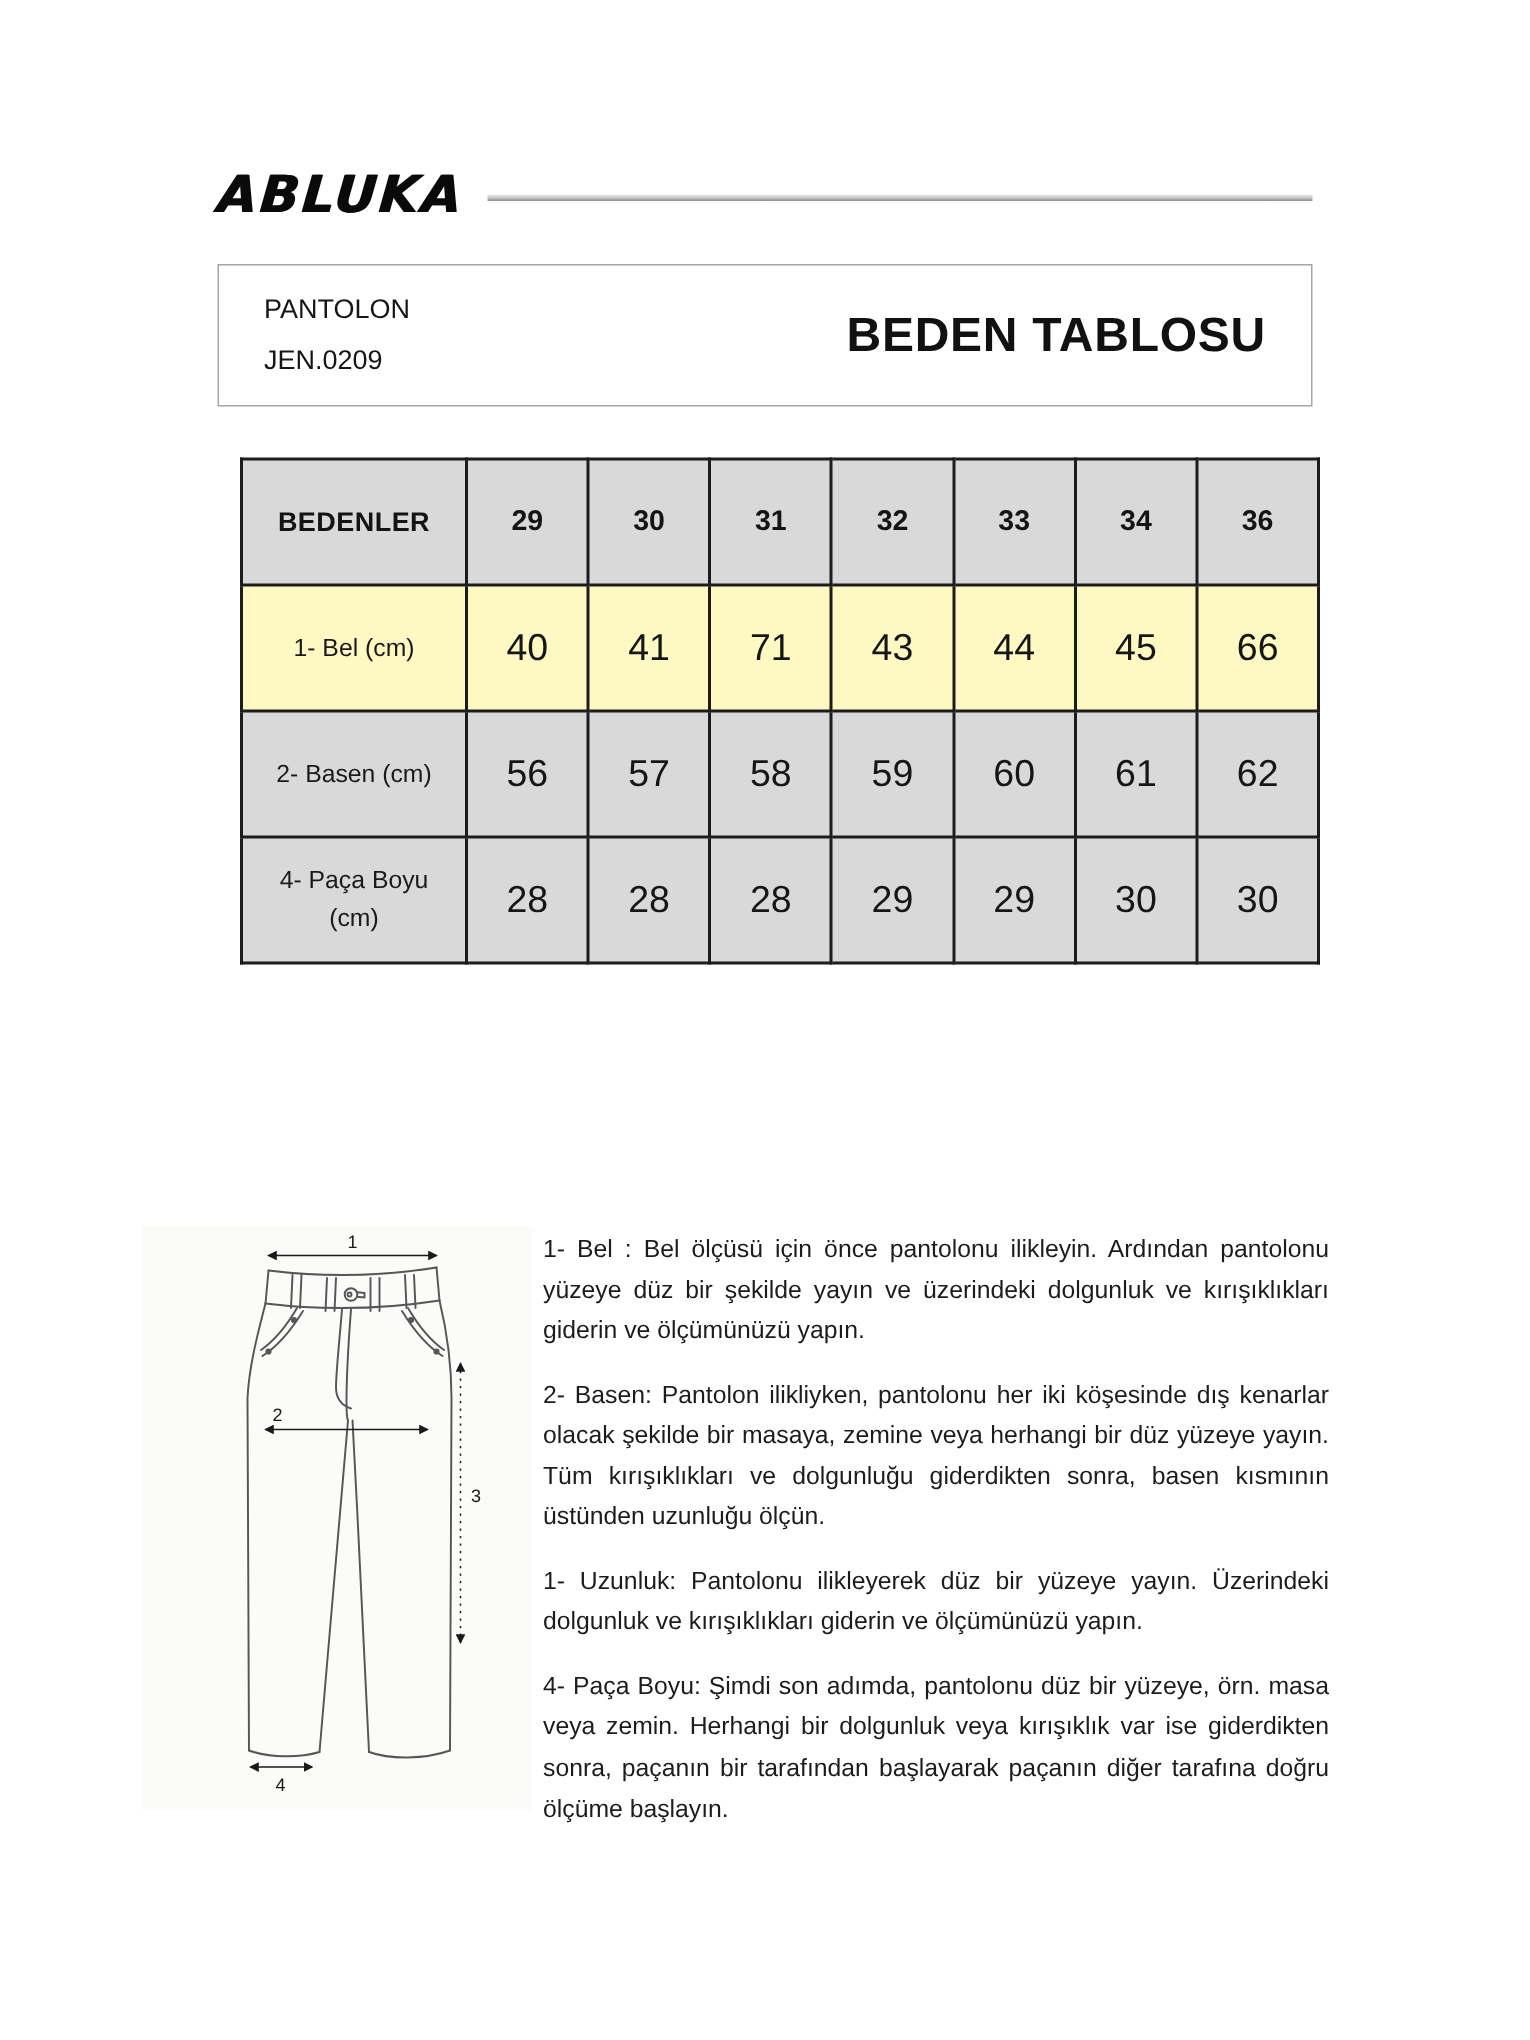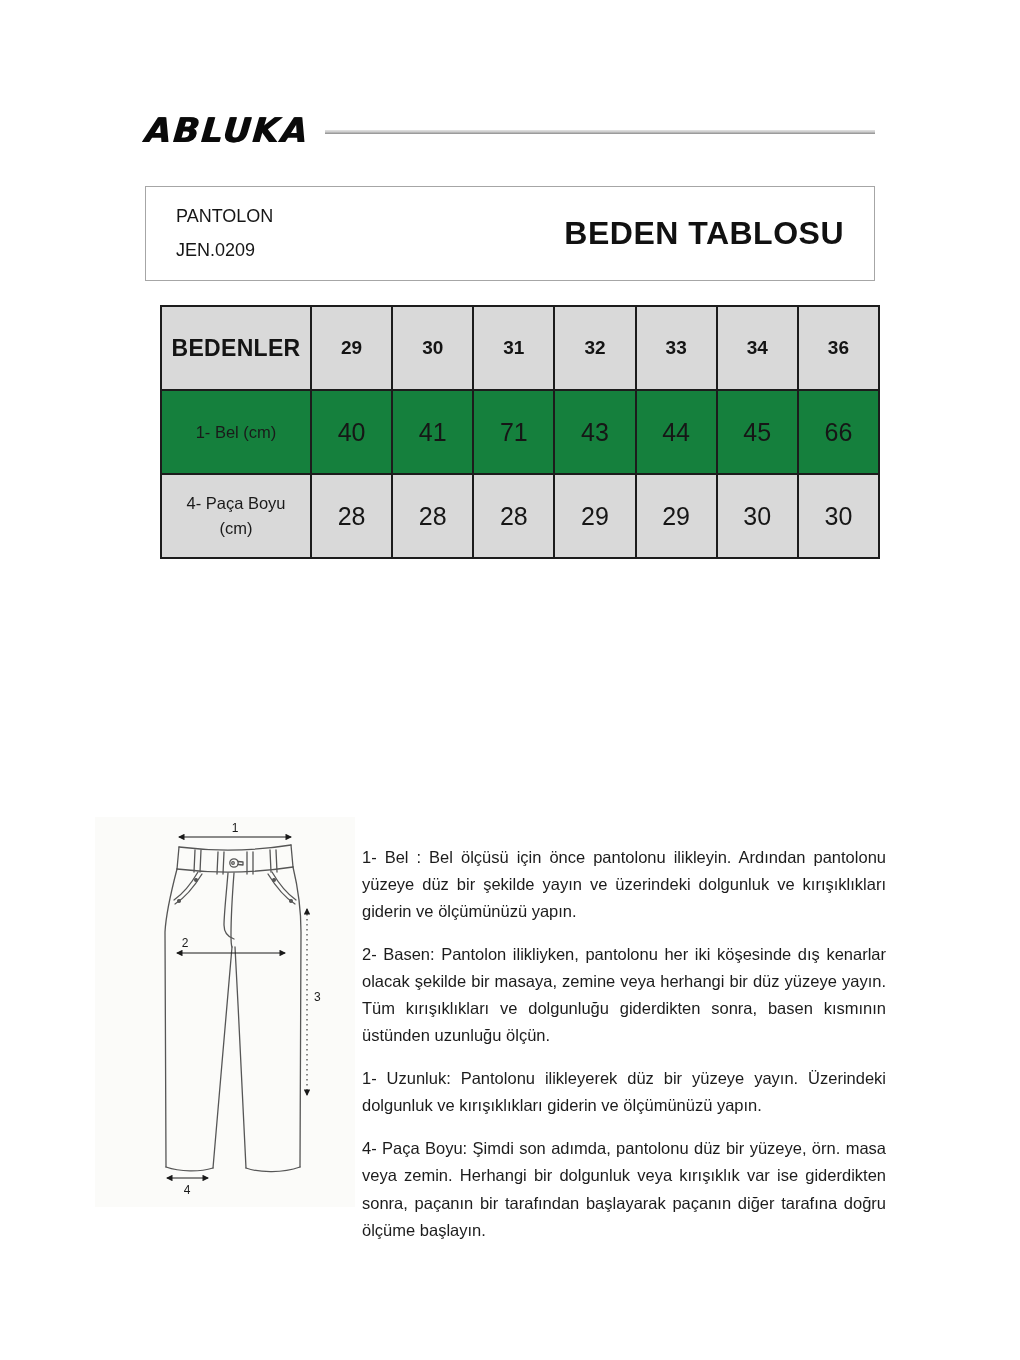--- a/index.html
+++ b/index.html
@@ -36,21 +36,21 @@
   .logo-rule {
     flex: 1;
     height: 4px;
     margin-top: 4px;
     background: linear-gradient(to bottom, #e2e2e2 0%, #cfcfcf 40%, #8d8d8d 100%);
   }
 
   
   .title-box {
     position: absolute;
-    left: 145px; top: 186px;
+    left: 145px; top: 176px;
     width: 730px; height: 95px;
     box-sizing: border-box;
     border: 1px solid #a6a6a6;
     background: #ffffff;
     display: flex;
     align-items: center;
     justify-content: space-between;
     padding: 0 30px;
   }
   .product-meta { font-size: 18px; line-height: 1.85; color: #161616; }
@@ -69,24 +69,24 @@
     table-layout: fixed;
     width: 720px;
   }
   table.size-table col.label-col { width: 150px; }
   table.size-table tr { height: 84px; }
   table.size-table th, table.size-table td {
     border: 2px solid #1c1c1c;
     text-align: center;
     vertical-align: middle;
     padding: 0 6px;
-    background: #15803d;
+    background: #fef9c3;
   }
   table.size-table tr.stripe th, table.size-table tr.stripe td { background: #d9d9d9; }
-  .th-label { font-size: 23px; font-weight: bold; letter-spacing: 0.3px; color: #141414; }
+  .th-label { font-size: 18px; font-weight: bold; letter-spacing: 0.3px; color: #141414; }
   .th-size  { font-size: 19px; font-weight: bold; color: #141414; }
   .td-label { font-size: 16.5px; font-weight: normal; color: #1a1a1a; line-height: 1.5; }
   .td-value { font-size: 25px; font-weight: normal; color: #161616; margin-left: 30px; }
 
   
   .section-heading {
     position: absolute;
     left: 147px; top: 749px;
     font-size: 27px;
     font-weight: bold;
@@ -99,21 +99,20 @@
     position: absolute;
     left: 95px; top: 817px;
     width: 260px; height: 390px;
     background: #fbfbf9;
   }
 
   .instructions {
     position: absolute;
     left: 362px; top: 820px;
     width: 524px;
-    margin-top: 24px;
   }
   .instructions p {
     margin: 0 0 16px 0;
     font-size: 16.5px;
     line-height: 1.64;
     text-align: justify;
     color: #1c1c1c;
   }
 </style>
 </head>
@@ -159,20 +158,30 @@
         </tr>
         <tr>
           <td class="td-label">1- Bel (cm)</td>
           <td class="td-value">40</td>
           <td class="td-value">41</td>
           <td class="td-value">71</td>
           <td class="td-value">43</td>
           <td class="td-value">44</td>
           <td class="td-value">45</td>
           <td class="td-value">66</td>
+        </tr>
+        <tr class="stripe">
+          <td class="td-label">2- Basen (cm)</td>
+          <td class="td-value">56</td>
+          <td class="td-value">57</td>
+          <td class="td-value">58</td>
+          <td class="td-value">59</td>
+          <td class="td-value">60</td>
+          <td class="td-value">61</td>
+          <td class="td-value">62</td>
         </tr>
         <tr class="stripe">
           <td class="td-label">4- Paça Boyu (cm)</td>
           <td class="td-value">28</td>
           <td class="td-value">28</td>
           <td class="td-value">28</td>
           <td class="td-value">29</td>
           <td class="td-value">29</td>
           <td class="td-value">30</td>
           <td class="td-value">30</td>

